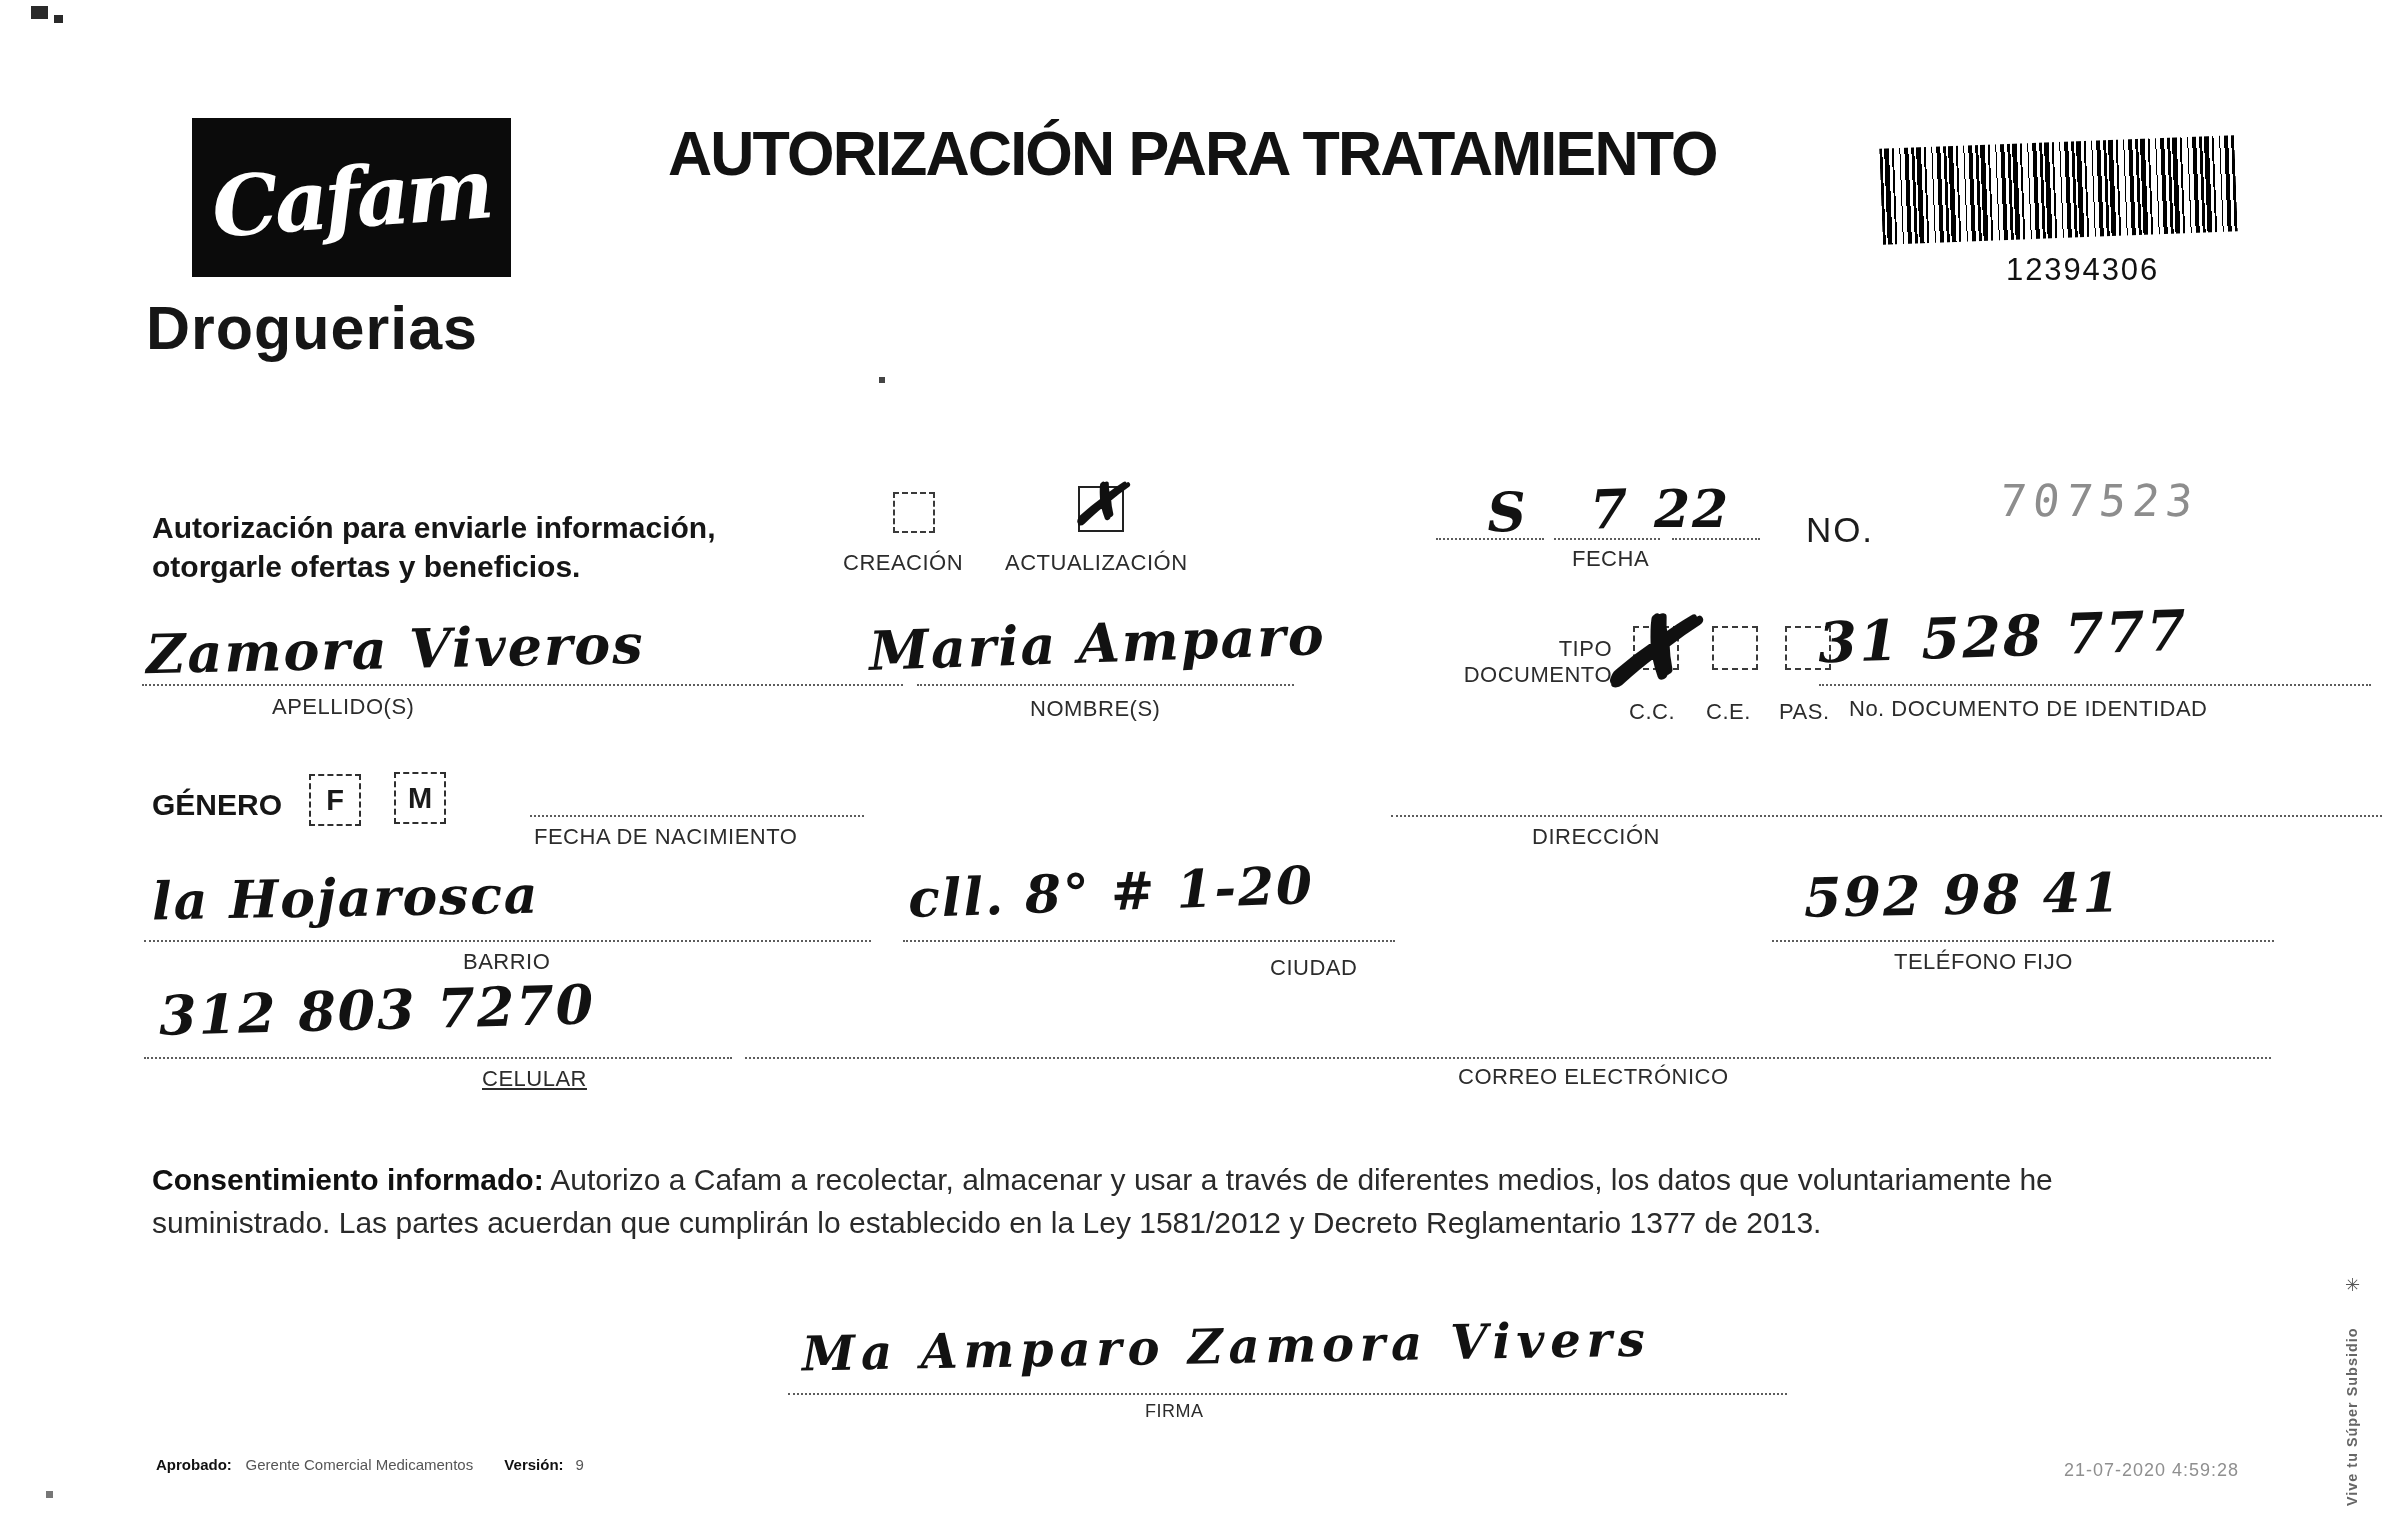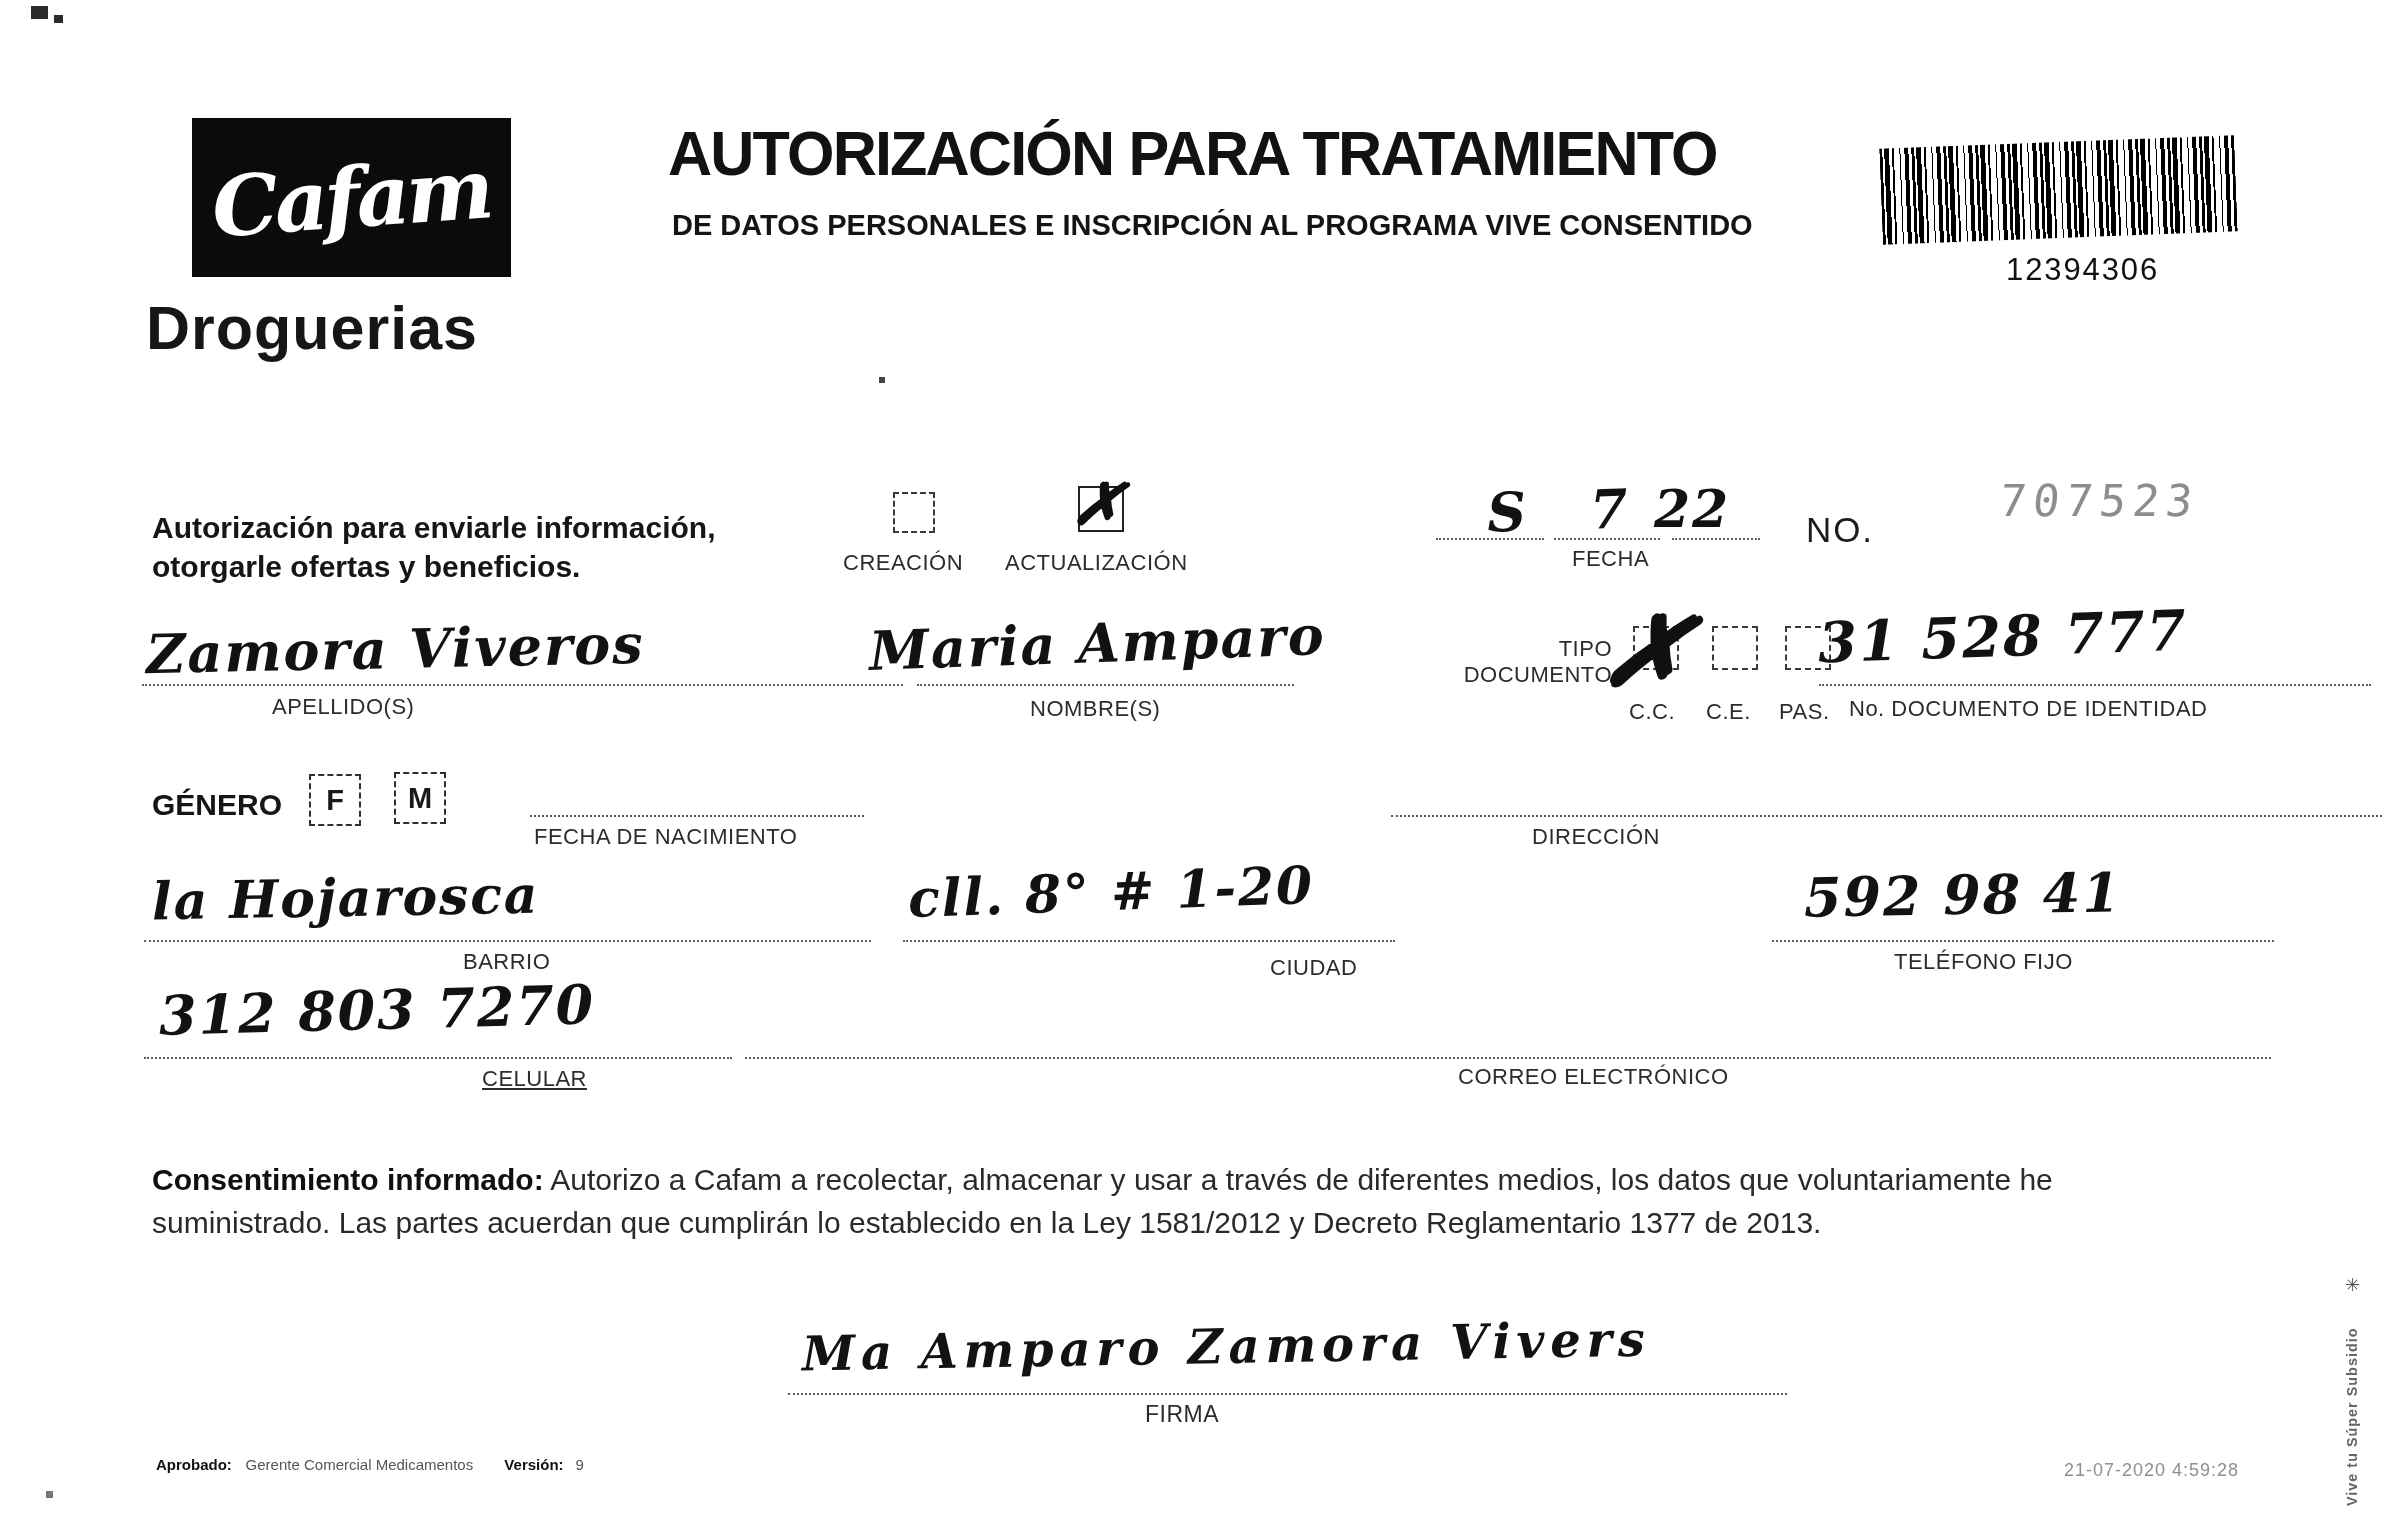--- a/index.html
+++ b/index.html
@@ -61,21 +61,20 @@
   <div class="artifact" style="left:31px;top:5.8px;width:17.3px;height:13.4px;"></div>
   <div class="artifact" style="left:54px;top:15.4px;width:8.6px;height:7.7px;"></div>
   <div class="artifact" style="left:879px;top:377px;width:5.8px;height:5.8px;background:#444;"></div>
   <div class="artifact" style="left:46px;top:1491px;width:6.7px;height:6.7px;background:#777;"></div>
 
   <div class="logo-box">
     <span class="logo-text">Cafam</span>
   </div>
   <div class="brand-sub">Droguerias</div>
   <div class="doc-title">AUTORIZACIÓN PARA TRATAMIENTO</div>
-  <div class="doc-subtitle">DE DATOS PERSONALES E INSCRIPCIÓN AL PROGRAMA VIVE CONSENTIDO</div>
   <div class="barcode"></div>
   <div class="barcode-number">12394306</div>
 
   <div class="boldtxt" style="left:152px;top:511px;font-size:30px;">Autorización para enviarle información,</div>
   <div class="boldtxt" style="left:152px;top:550px;font-size:30px;">otorgarle ofertas y beneficios.</div>
 
   <div class="cb" style="left:893px;top:492px;width:38px;height:37px;"></div>
   <div class="lbl" style="left:843px;top:550px;">CREACIÓN</div>
   <div class="cb solid" style="left:1078px;top:486px;width:42px;height:42px;"></div>
   <span class="mark" style="left:1072px;top:467px;font-size:63px;transform:rotate(6deg);">✗</span>
@@ -141,21 +140,21 @@
   <div class="dotline" style="left:745px;top:1057px;width:1526px;"></div>
   <div class="lbl" style="left:1458px;top:1064px;">CORREO ELECTRÓNICO</div>
 
   <div class="consent">
     <b>Consentimiento informado:</b>
     <span>Autorizo a Cafam a recolectar, almacenar y usar a través de diferentes medios, los datos que voluntariamente he suministrado. Las partes acuerdan que cumplirán lo establecido en la Ley 1581/2012 y Decreto Reglamentario 1377 de 2013.</span>
   </div>
 
   <span class="hw" style="left:802px;top:1318px;font-size:48px;transform:rotate(-1deg);letter-spacing:5.8px;">Ma Amparo Zamora Vivers</span>
   <div class="dotline" style="left:788px;top:1393px;width:999px;"></div>
-  <div class="lbl" style="left:1145px;top:1401px;font-size:23px;">FIRMA</div>
+  <div class="lbl" style="left:1145px;top:1401px;font-size:18px;">FIRMA</div>
 
   <div class="footer-left">
     <b>Aprobado:</b>
     <span style="margin-left:9.6px;">Gerente Comercial Medicamentos</span>
     <b style="margin-left:27px;">Versión:</b>
     <span style="margin-left:7.7px;">9</span>
   </div>
   <div class="footer-ts">21-07-2020    4:59:28</div>
 
   <span class="badge">✳</span>

